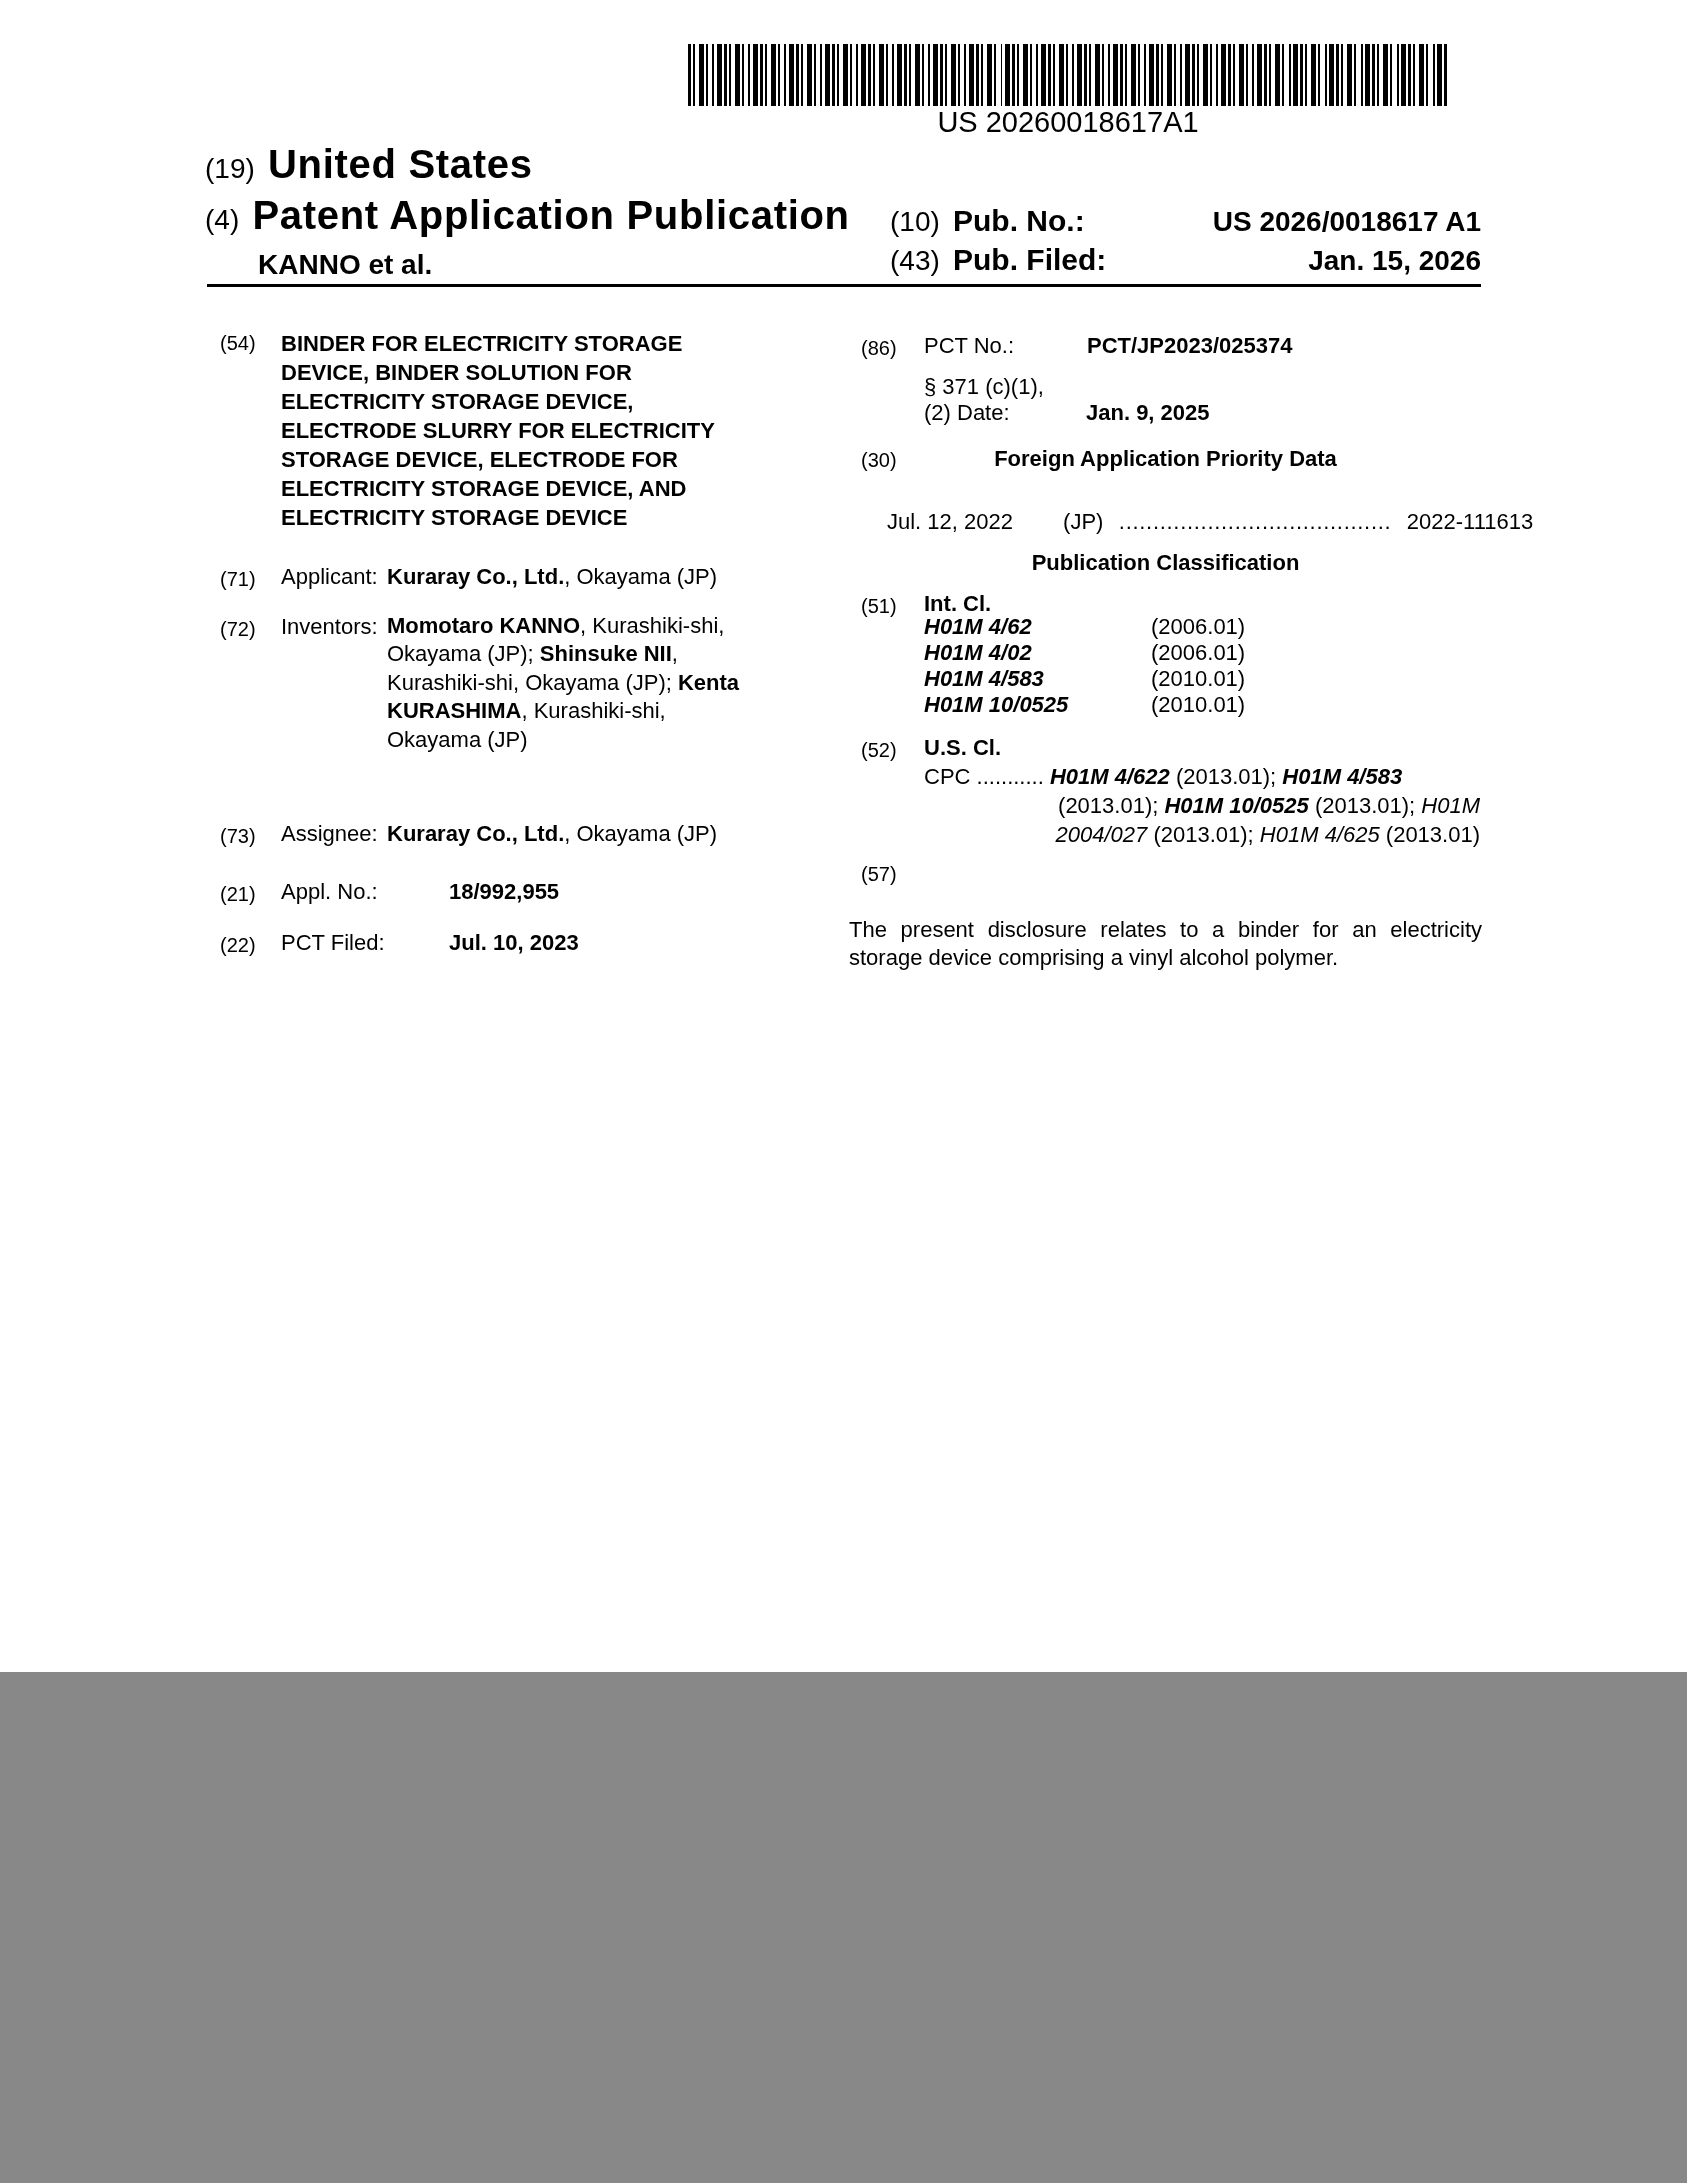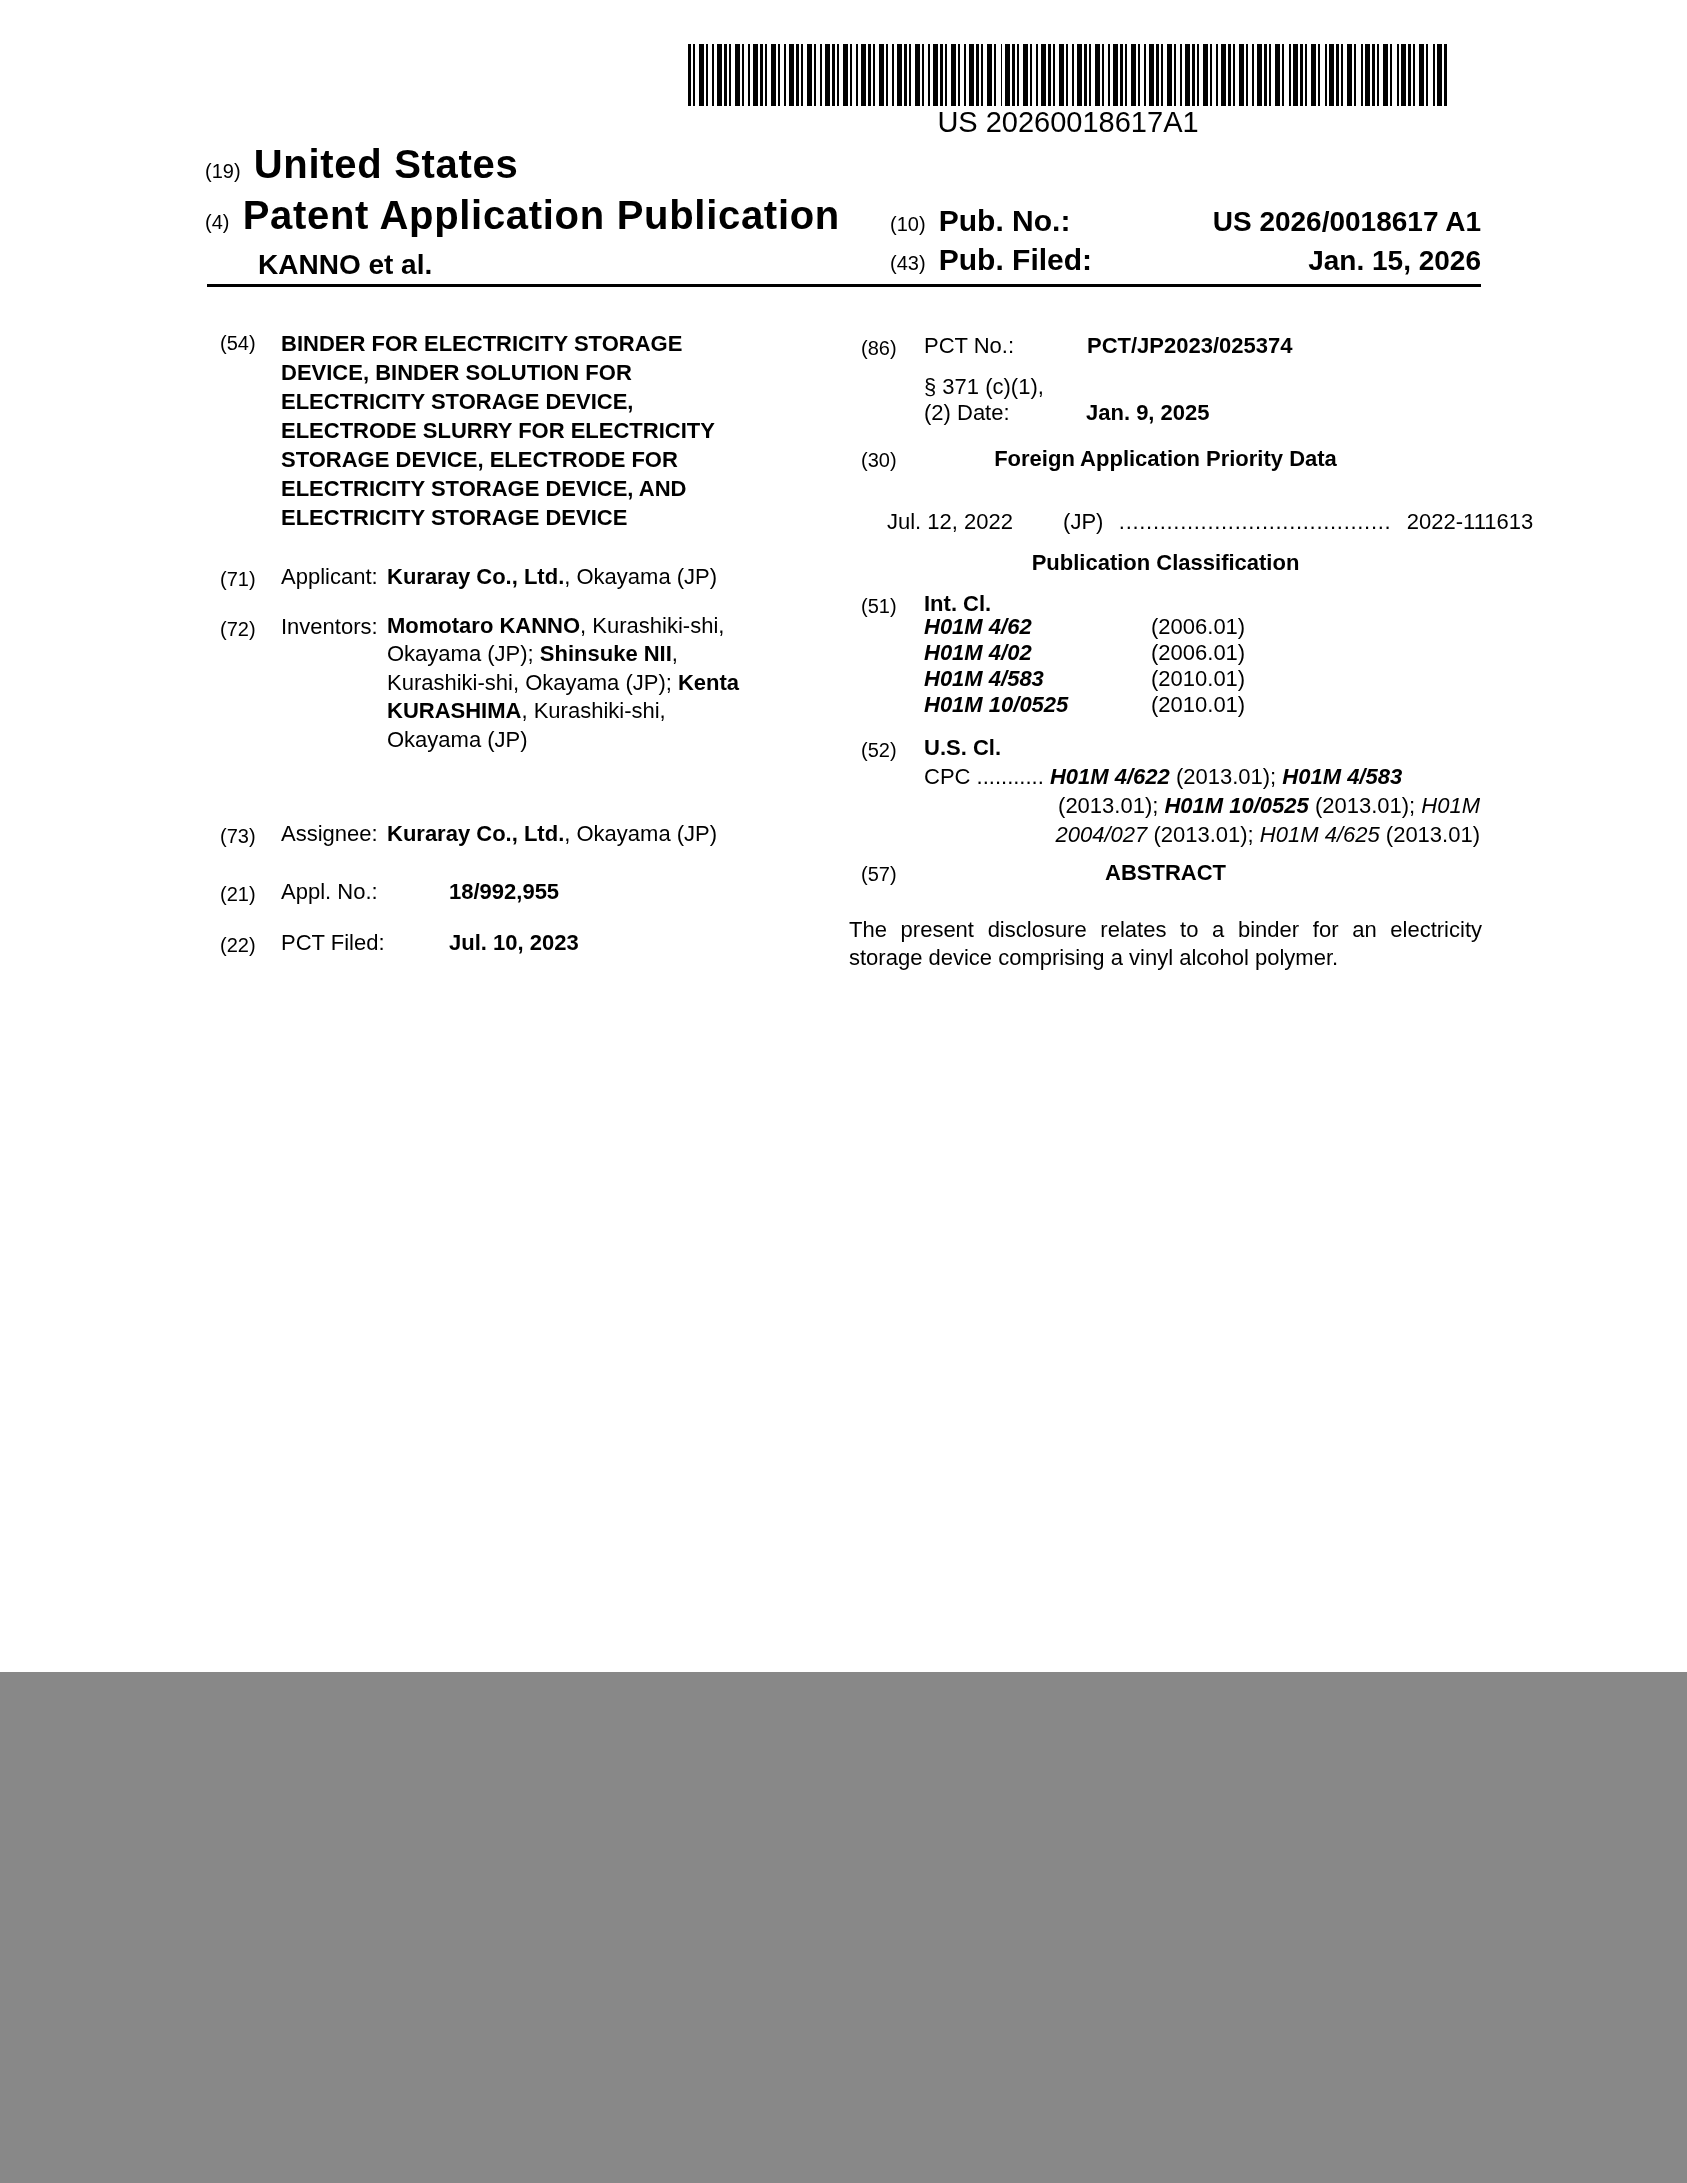--- a/index.html
+++ b/index.html
@@ -11,21 +11,21 @@
     font-family:Liberation Sans, sans-serif;
     overflow:hidden;
   }
   .abs{position:absolute;}
   .b{font-weight:bold;}
   .i{font-style:italic;}
   .bi{font-weight:bold;font-style:italic;}
   .fnum{position:absolute;left:12px;top:2.6px;font-size:20px;white-space:nowrap;}
   .body-text{font-size:22px;line-height:29px;white-space:nowrap;}
   .hrow{display:flex;align-items:baseline;}
-  .knum{font-size:20px;margin-right:13.2px;text-align:center;}
+  .knum{font-size:28px;margin-right:13.2px;text-align:center;}
   .htitle{font-size:40px;font-weight:bold;letter-spacing:0.7px;}
   .hsub{font-size:28px;font-weight:bold;}
   .hlabel{font-size:30px;font-weight:bold;margin-left:10.6px;}
   .hvalue{font-size:28px;font-weight:bold;white-space:nowrap;}
   .spacer{flex:1;}
   #barcode{
     background:repeating-linear-gradient(90deg,
       #000 0px,#000 3.3px,#fff 3.3px,#fff 5.3px,
       #000 5.3px,#000 6.6px,#fff 6.6px,#fff 10.6px,
       #000 10.6px,#000 16px,#fff 16px,#fff 18px,
@@ -178,21 +178,20 @@
     <div class="cpcline ar">
       <span>(2013.01); </span><span class="bi">H01M 10/0525</span><span> (2013.01); </span><span class="i">H01M</span>
     </div>
     <div class="cpcline ar">
       <span class="i">2004/027</span><span> (2013.01); </span><span class="i">H01M 4/625</span><span> (2013.01)</span>
     </div>
   </div>
 
   <div class="abs" style="left:849px;top:860px;width:633px;height:29px;">
     <span class="fnum">(57)</span>
-    <div class="sechead ctr" style="width:633px;">ABSTRACT</div>
   </div>
   <div class="abs" style="left:849px;top:896px;width:633px;">
     <div class="absline just" style="white-space:normal;margin-top:20px;">The present disclosure relates to a binder for an electricity</div>
     <div class="absline">storage device comprising a vinyl alcohol polymer.</div>
   </div>
 
 </div>
 
 
 </body></html>

